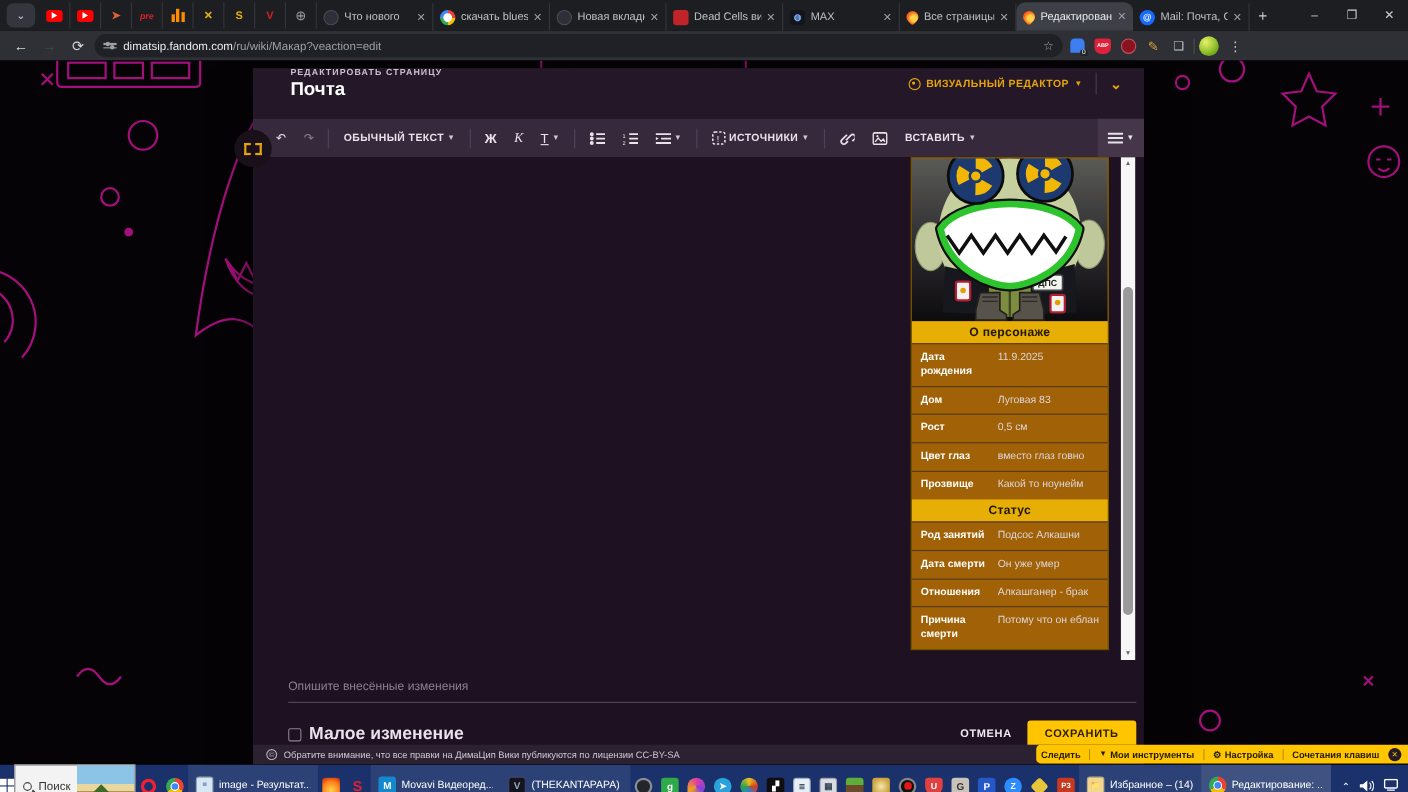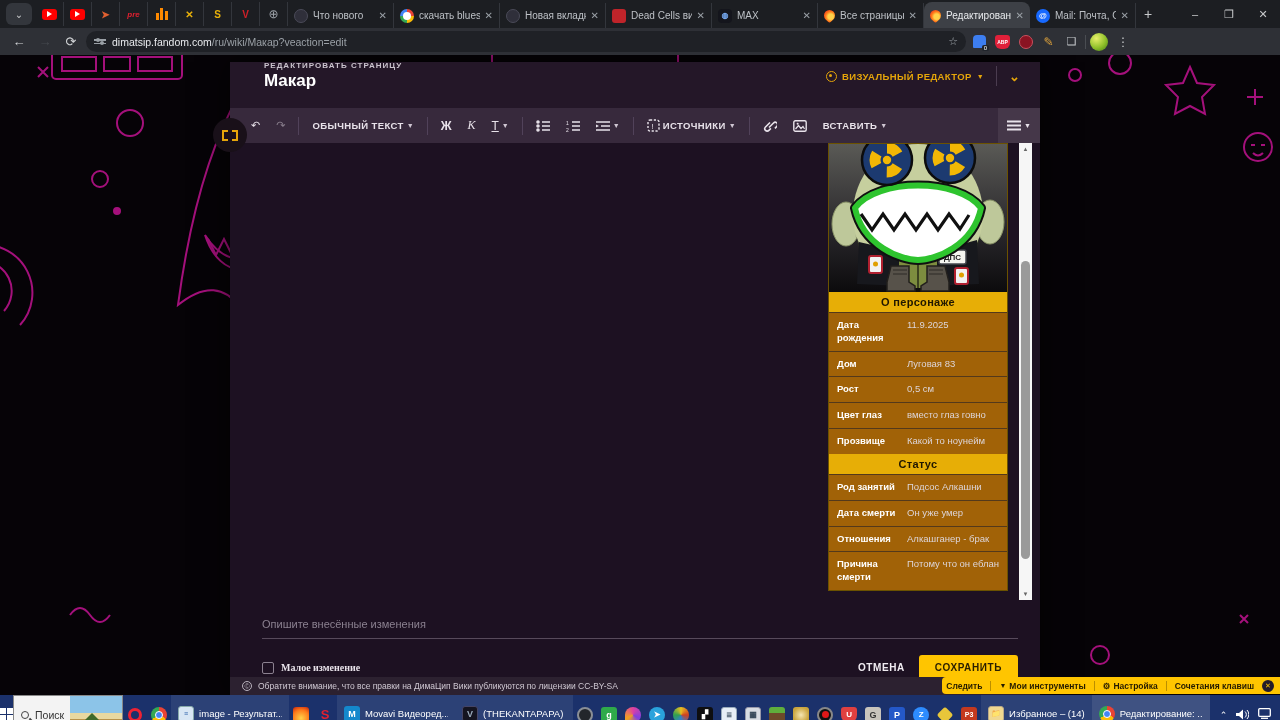--- a/index.html
+++ b/index.html
@@ -106,27 +106,27 @@
   .ib-row { display:flex; padding:6px 8px; border-top:1px solid #53391b; gap:6px; }
   .ib-row:first-of-type { border-top:none; }
   .ib-label { width:64px; flex:none; font-size:9.5px; font-weight:bold; color:#fff; line-height:1.35; }
   .ib-value { font-size:9.5px; color:#ddd5d9; line-height:1.35; }
   .v-scrollbar { position:absolute; right:8px; top:0; width:13px; height:100%; background:#f6f6f6; }
   .vs-arrow { position:absolute; left:0; width:13px; height:12px; color:#666; font-size:6px; text-align:center; line-height:12px; }
   .vs-up { top:0; } .vs-down { bottom:0; }
   .vs-thumb { position:absolute; left:2px; width:9px; top:118px; height:298px; background:#9a9a9a; border-radius:5px; }
 
   
-  .m-summary { height:77px; padding:14px 22px 0 32px; }
+  .m-summary { height:77px; padding:14px 7px 0 32px; }
   .sum-input { width:100%; background:transparent; border:none; outline:none; border-bottom:1px solid #574a5b;
     color:#d8d2da; font-size:11px; padding-bottom:8px; font-family:"Liberation Sans",sans-serif; }
   .sum-input::placeholder { color:#8b8190; }
   .sum-row { display:flex; align-items:center; margin-top:16px; }
   .chk { width:12px; height:12px; border:1.5px solid #8b8190; border-radius:2px; margin-right:7px; }
-  .chk-label { color:#e8e2ea; font-size:10px; font-weight:bold;font-family:Liberation Serif, serif; }
+  .chk-label { color:#e8e2ea; font-size:16px; font-weight:bold; }
   .cancel-btn { margin-left:auto; color:#f0ecf2; font-size:10px; font-weight:bold; letter-spacing:.6px; padding:6px 14px; }
   .save-btn { background:#ffc500; color:#2a1f00; font-size:10px; font-weight:bold; letter-spacing:.6px;
     padding:7px 16px; border-radius:3px; border:none; }
   .m-notice { height:18px; background:#2c2130; display:flex; align-items:center; gap:6px; padding:0 12px; }
   .cc-ic { width:10px; height:10px; border:1px solid #b9b2bd; border-radius:50%; color:#b9b2bd; font-size:7px;
     display:flex; align-items:center; justify-content:center; flex:none; }
   .notice-text { color:#cfc8d2; font-size:8.5px; }
 
   
   .quickbar { position:absolute; right:0; bottom:1px; height:17px; background:#ffc500; border-radius:4px 0 0 4px;
@@ -340,21 +340,21 @@
 
     <div id="modal">
       <div class="focus-btn">
         <span class="fb-br l"></span>
         <span class="fb-br r"></span>
       </div>
 
       <div class="m-header">
         <div>
           <div class="kicker">РЕДАКТИРОВАТЬ СТРАНИЦУ</div>
-          <div class="m-title">Макар</div>
+          <div class="m-title">Почта</div>
         </div>
         <div class="m-right">
           <div class="mode-btn">
             <span class="mode-eye"></span>
             <span>ВИЗУАЛЬНЫЙ РЕДАКТОР</span>
             <span class="caret">▼</span>
           </div>
           <div class="hdr-div"></div>
           <div class="collapse-ic">⌄</div>
         </div>

